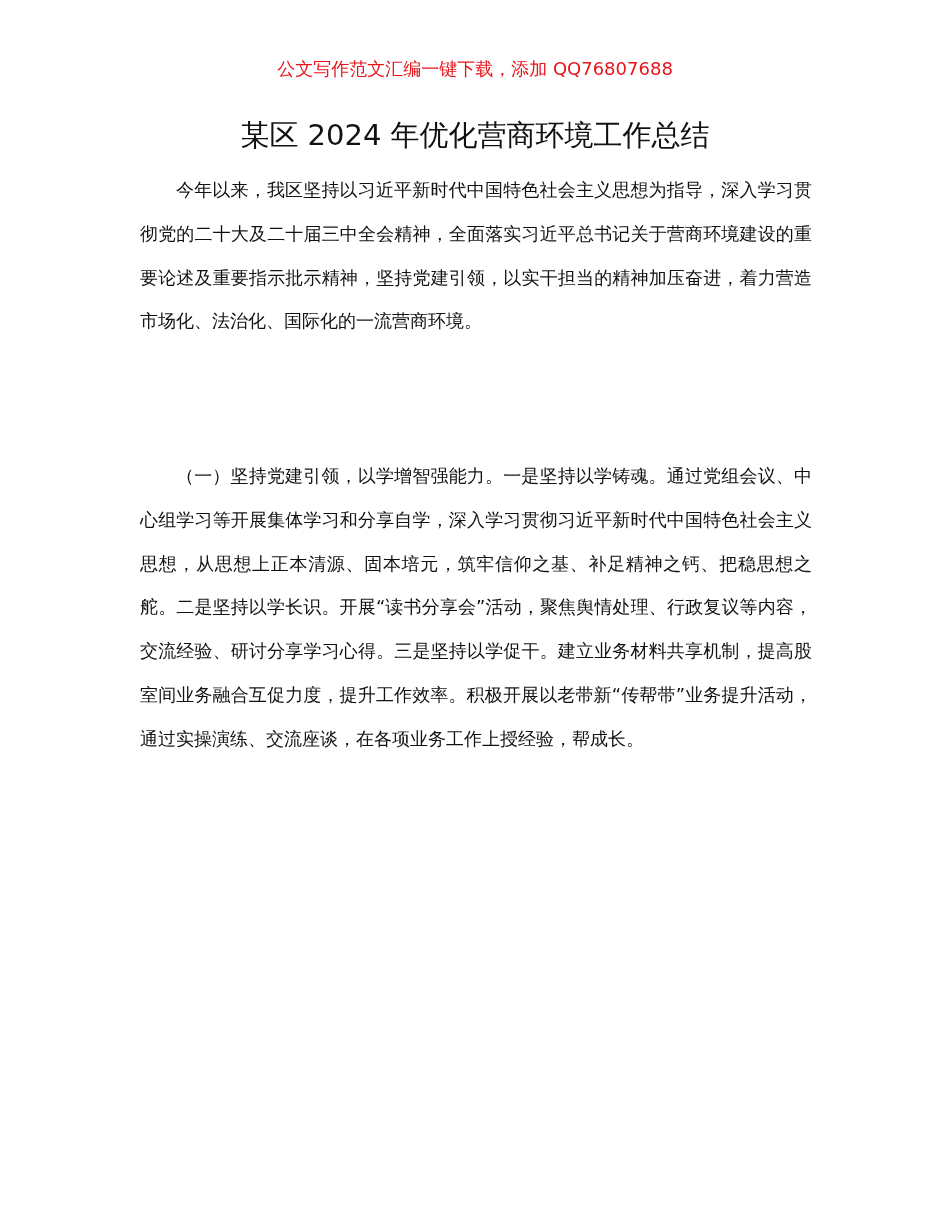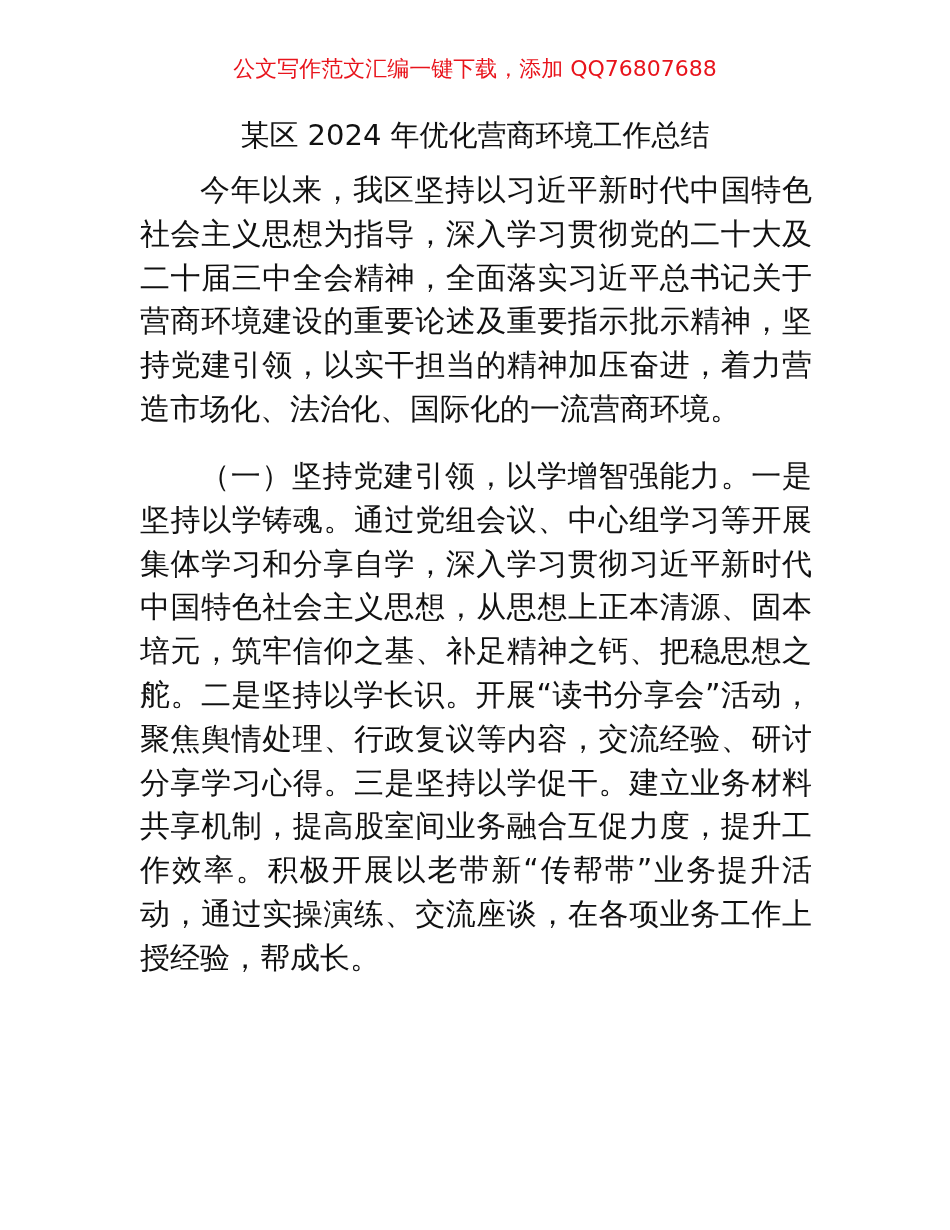--- a/index.html
+++ b/index.html
@@ -21,42 +21,42 @@
       top: 0;
       width: 950px;
       height: 1230px;
     }
     .promo {
       position: absolute;
       top: 56px;
       left: 0;
       width: 950px;
       text-align: center;
-      font-size: 22px;
+      font-size: 18px;
       line-height: 26px;
       color: #e8141c;
       letter-spacing: 0px;
     }
     .doc-title {
       position: absolute;
       top: 114px;
       left: 0;
       width: 950px;
       text-align: center;
       font-size: 29px;
       line-height: 42px;
       color: #111111;
       font-weight: normal;
       margin: 0;
     }
     .body-text {
       position: absolute;
       left: 140px;
       width: 672px;
-      font-size: 30px;
+      font-size: 18px;
       line-height: 43.8px;
       text-align: justify;
       text-justify: inter-character;
       margin: 0;
       word-break: break-all;
     }
     .indent {
       text-indent: 2em;
     }
     #p-intro { top: 168px; }

